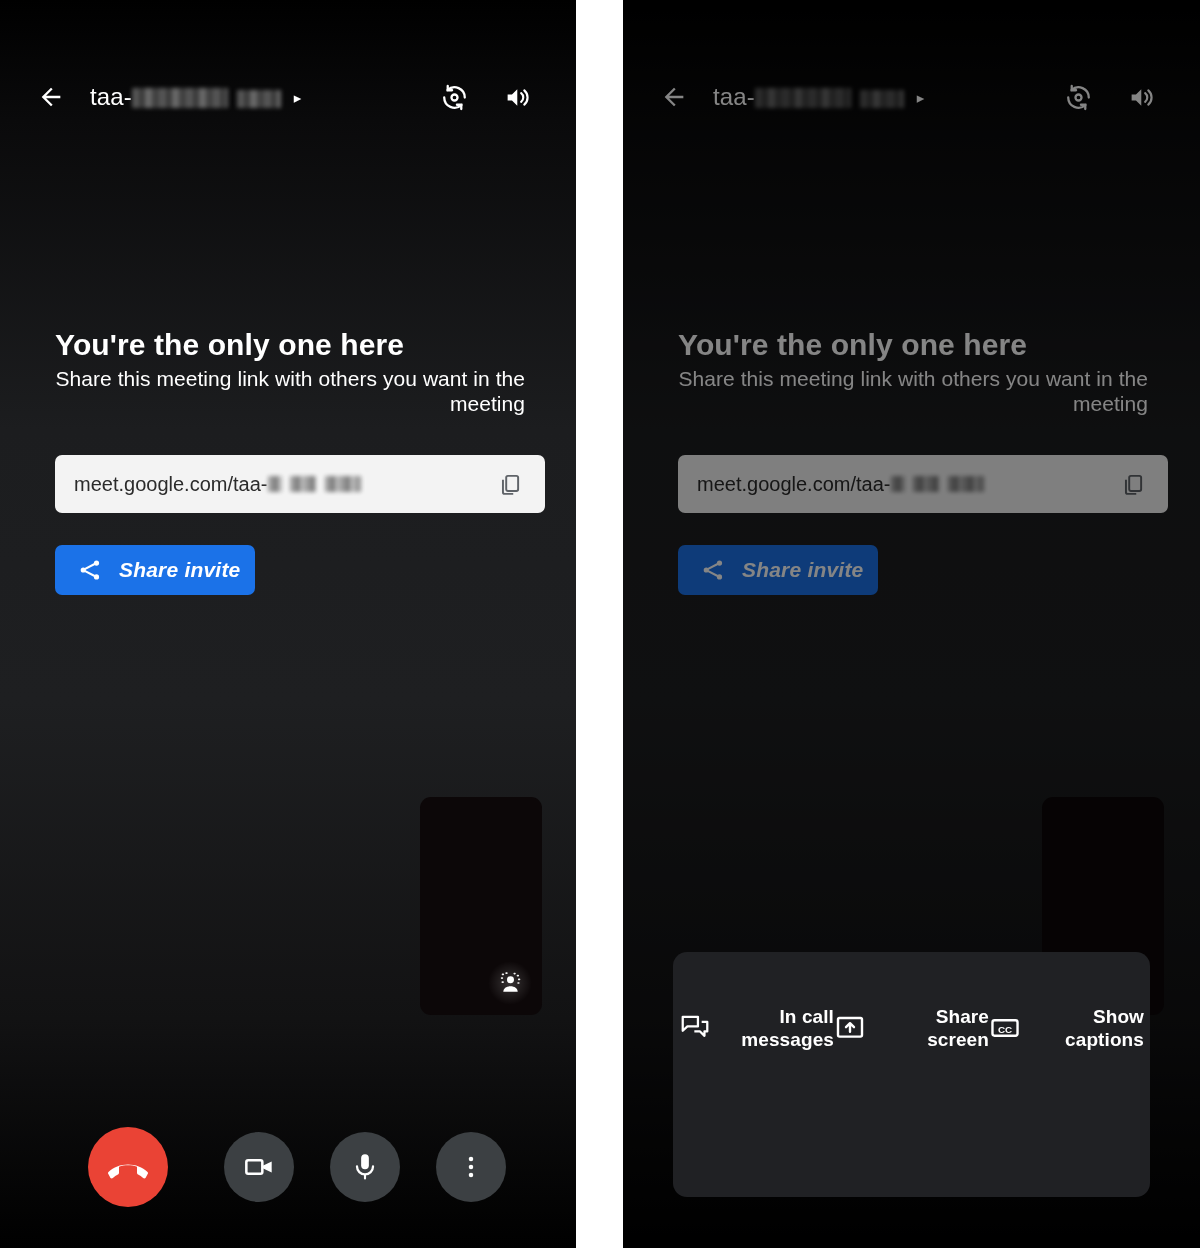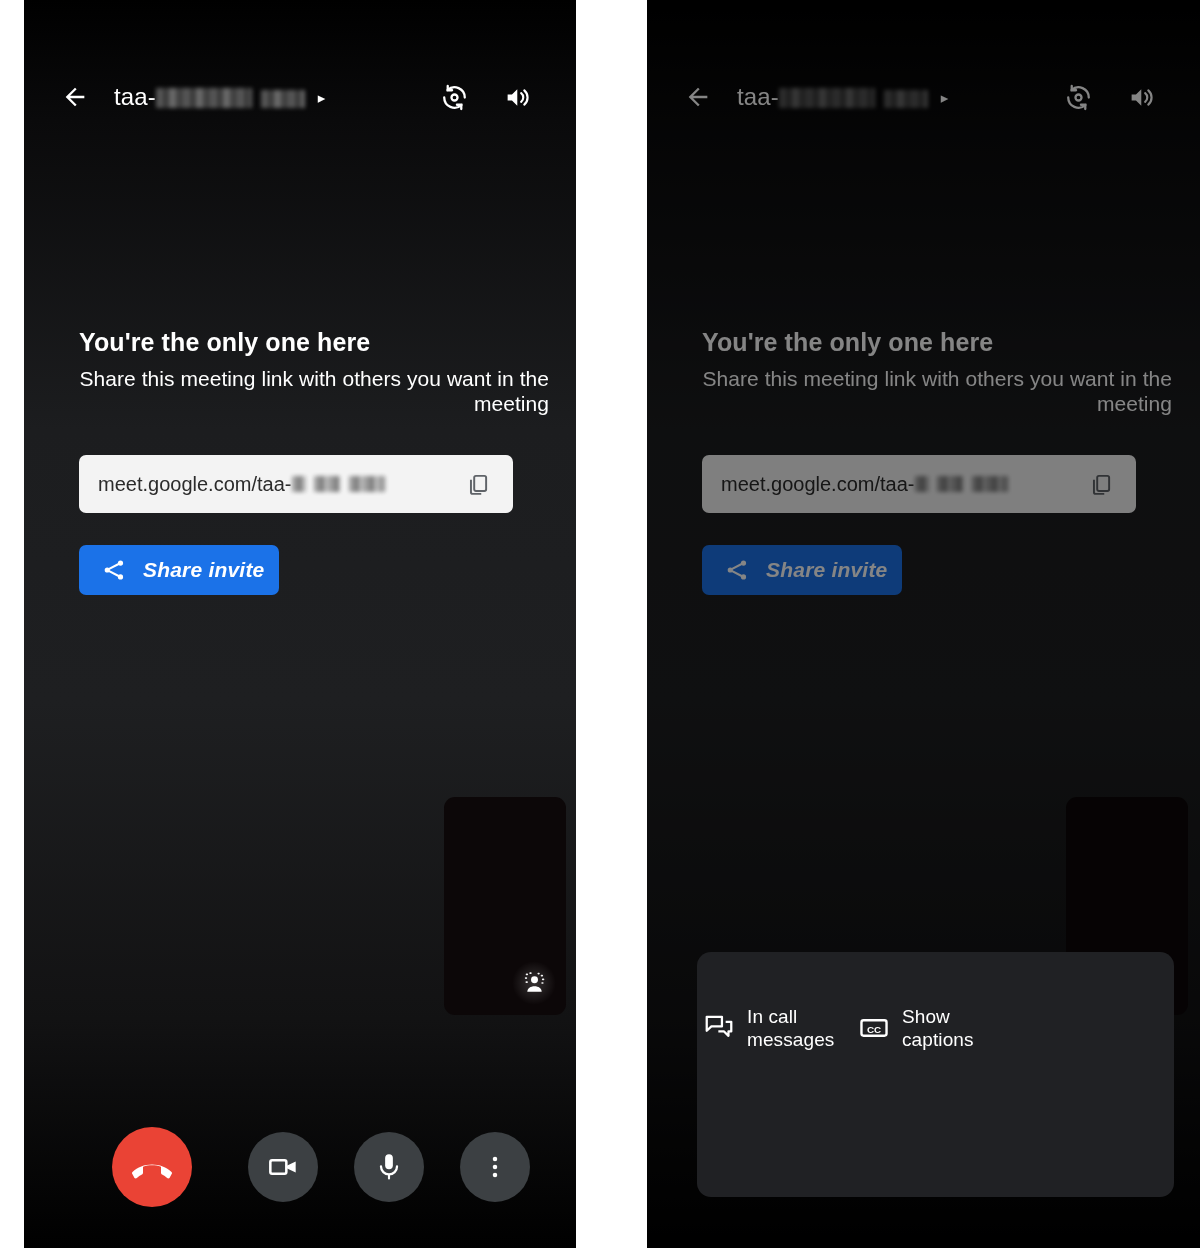--- a/index.html
+++ b/index.html
@@ -18,21 +18,20 @@
     height:1248px;
     overflow:hidden;
     background:
       linear-gradient(to bottom,
         #000000 0px,
         #0a0a0b 120px,
         #1c1d1f 430px,
         #1e1f21 700px,
         #121213 1020px,
         #000000 1248px);
-    margin-left: 24px;
   }
   .panel-left  { width:576px; }
   .gap         { width:47px; background:#ffffff; height:1248px; flex:0 0 47px; }
   .panel-right { width:577px; }
 
   
   .scrim {
     position:absolute; inset:0;
     background:rgba(0,0,0,0.48);
     z-index:40;
@@ -71,28 +70,28 @@
   .caret { color:#fff; font-size:15px; line-height:1; margin-left:4px; }
   .topbar-spacer { flex:1; }
   .top-icon { width:40px; height:40px; display:flex; align-items:center; justify-content:center; }
   .top-icon.flip { margin-right:24px; }
   .top-icon.spk  { margin-right:38px; }
 
   
   .content { position:absolute; left:0; right:0; top:0; z-index:15; }
   .headline {
     position:absolute; left:55px; top:328px;
-    color:#ffffff; font-size:25px; font-weight:bold; letter-spacing:.1px;
+    color:#ffffff; font-size:30px; font-weight:bold; letter-spacing:.1px;
   }
   .subline {
     position:absolute; left:55px; top:366px; width:470px;
     color:#ffffff; font-size:21px; line-height:25px; letter-spacing:.05px;text-align:right;
   }
   .linkfield {
-    position:absolute; left:55px; top:455px; width:434px; height:58px;
+    position:absolute; left:55px; top:455px; width:490px; height:58px;
     background:#f3f3f3; border-radius:7px;
     display:flex; align-items:center;
   }
   .link-text {
     color:#2b2b2b; font-size:20px; margin-left:19px; white-space:nowrap;
     display:flex; align-items:center;
   }
   .redact.l1 { width:14px; height:16px; margin-left:1px; }
   .redact.l2 { width:26px; height:16px; margin-left:8px; }
   .redact.l3 { width:36px; height:16px; margin-left:9px; }
@@ -151,22 +150,22 @@
     z-index:60;
     display:grid; grid-template-columns:repeat(3,1fr); grid-template-rows:repeat(2,1fr);
     padding:12px 6px 10px;
   }
   .menu-item {
     display:flex; flex-direction:row; align-items:center; justify-content:flex-start;
     gap:12px; padding-top:16px; cursor:pointer;
   }
   .menu-icon { height:34px; display:flex; align-items:center; justify-content:center; }
   .menu-label {
-    color:#ffffff; font-size:19px; line-height:23px; text-align:left;
-    max-width:150px; letter-spacing:.1px;
+    color:#ffffff; font-size:19px; line-height:23px; text-align:right;
+    max-width:150px; letter-spacing:.1px;font-weight:bold;
   }
 
   svg { display:block; }
 </style>
 </head>
 <body>
 
 <div class="stage">
 
   <div class="panel panel-left">
@@ -350,20 +349,29 @@
       <div class="menu-item">
         <span class="menu-icon">
           <svg width="32" height="32" viewBox="0 0 24 24" fill="none" stroke="#ffffff" stroke-width="1.7" stroke-linejoin="round">
             <path d="M2.8 3.6h11.4v7.2H6.3L2.8 14.1z"></path>
             <path d="M17 7.4h4.2v7.2h-2.1v3.3l-3.3-3.3h-4.3"></path>
           </svg>
         </span>
         <span class="menu-label">In call messages</span>
       </div>
 
+      <div class="menu-item">
+        <span class="menu-icon">
+          <svg width="32" height="32" viewBox="0 0 24 24" fill="none" stroke="#ffffff" stroke-width="1.8" stroke-linecap="round" stroke-linejoin="round">
+            <rect x="3" y="4.5" width="18" height="14" rx="1.2"></rect>
+            <path d="M12 14.8V8.4M12 8.4l-3 3M12 8.4l3 3" fill="none"></path>
+          </svg>
+        </span>
+        <span class="menu-label">Share screen</span>
+      </div>
 
       <div class="menu-item">
         <span class="menu-icon">
           <svg width="32" height="32" viewBox="0 0 24 24" fill="none" stroke="#ffffff" stroke-width="1.8">
             <rect x="2.6" y="6.2" width="18.8" height="11.6" rx="1.6"></rect>
             <text x="12" y="15.4" text-anchor="middle" font-family="Liberation Sans, sans-serif" font-size="7.4" font-weight="bold" fill="#ffffff" stroke="none">CC</text>
           </svg>
         </span>
         <span class="menu-label">Show captions</span>
       </div>

